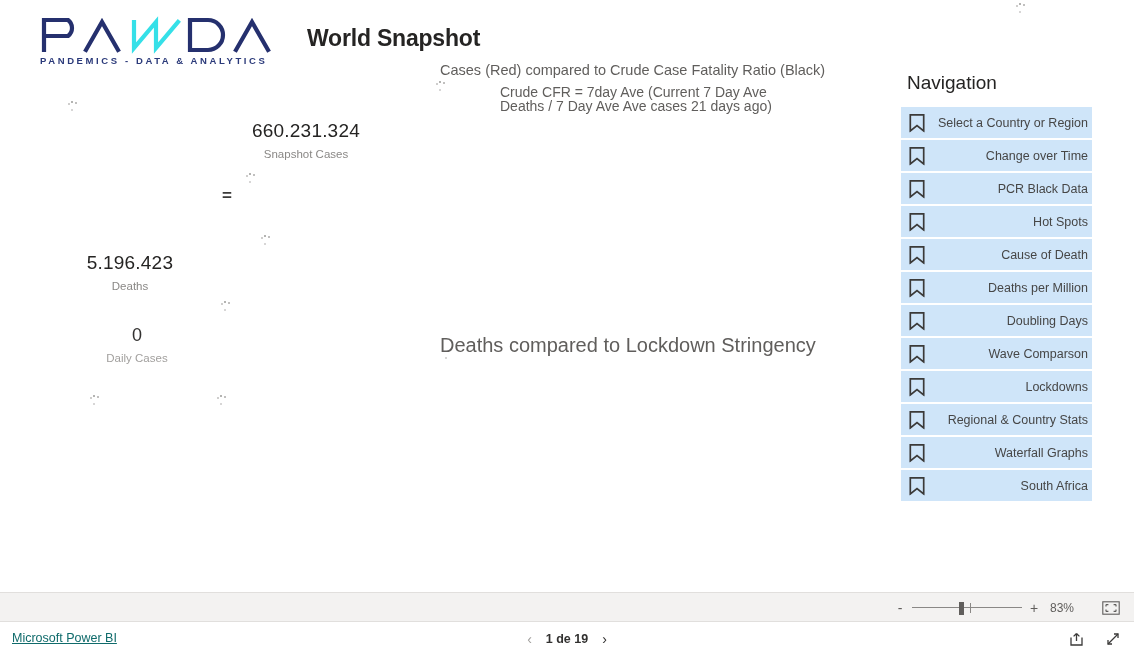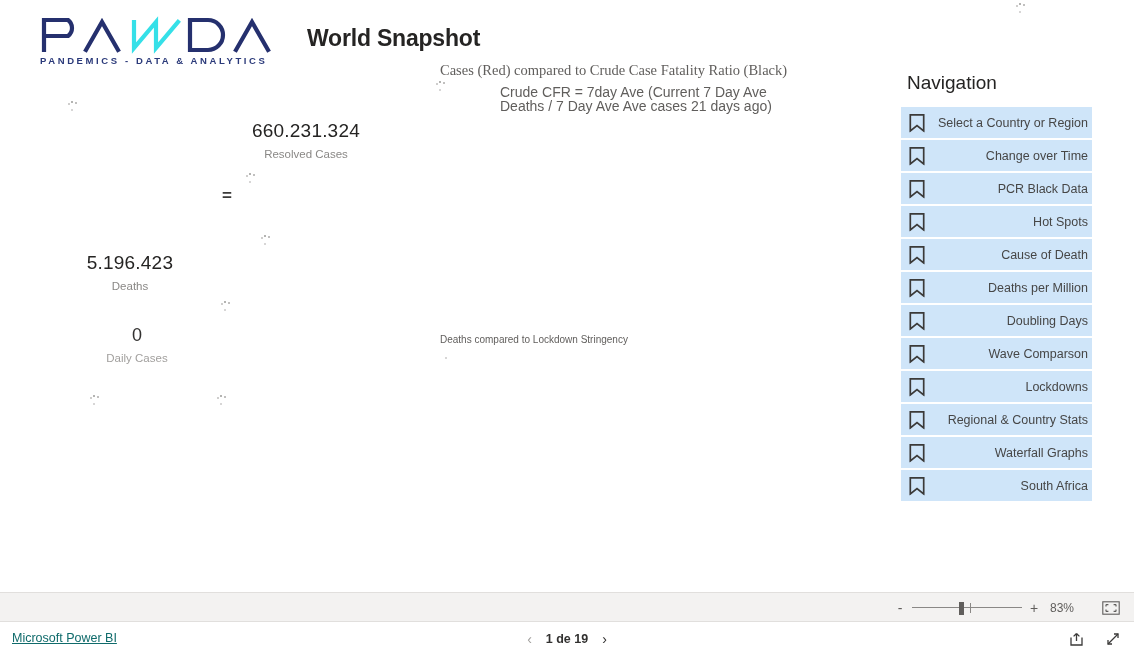--- a/index.html
+++ b/index.html
@@ -55,33 +55,32 @@
 
   
   .viz-title {
     position: absolute;
     color: #605e5c;
     white-space: nowrap;
   }
   #cases-cfr-title {
     left: 440px; top: 62px;
     font-size: 14.5px;
-    font-family: Liberation Serif, serif;
   }
   #cfr-sub {
     position: absolute;
     left: 500px; top: 85px;
     font-size: 14px;
     color: #605e5c;
     line-height: 14px;
     white-space: nowrap;
   }
   #deaths-lockdown-title {
     left: 440px; top: 334px;
-    font-size: 10px;
+    font-size: 20px;
   }
 
   
   .kpi { position: absolute; text-align: center; }
   .kpi-value {
     font-size: 19px;
     color: #252423;
     letter-spacing: 0.2px;
     white-space: nowrap;
   }
@@ -299,21 +298,21 @@
     <div class="viz-title" id="cases-cfr-title">Cases (Red) compared to Crude Case Fatality Ratio (Black)</div>
     <div id="cfr-sub">
       <div>Crude CFR = 7day Ave (Current 7 Day Ave</div>
       <div>Deaths / 7 Day Ave Ave cases 21 days ago)</div>
     </div>
 
     <div class="viz-title" id="deaths-lockdown-title">Deaths compared to Lockdown Stringency</div>
 
     <div class="kpi" id="kpi-resolved">
       <div class="kpi-value">660.231.324</div>
-      <div class="kpi-label">Resolved Cases</div>
+      <div class="kpi-label">Snapshot Cases</div>
     </div>
 
     <div class="kpi" id="kpi-deaths">
       <div class="kpi-value">5.196.423</div>
       <div class="kpi-label">Deaths</div>
     </div>
 
     <div class="kpi" id="kpi-daily">
       <div class="kpi-value">0</div>
       <div class="kpi-label">Daily Cases</div>

